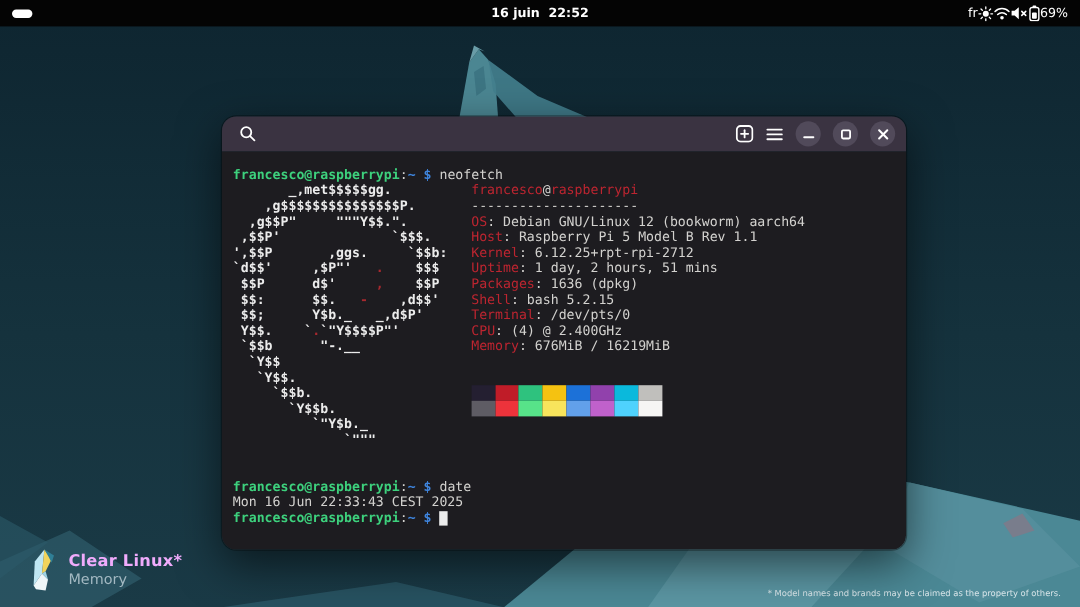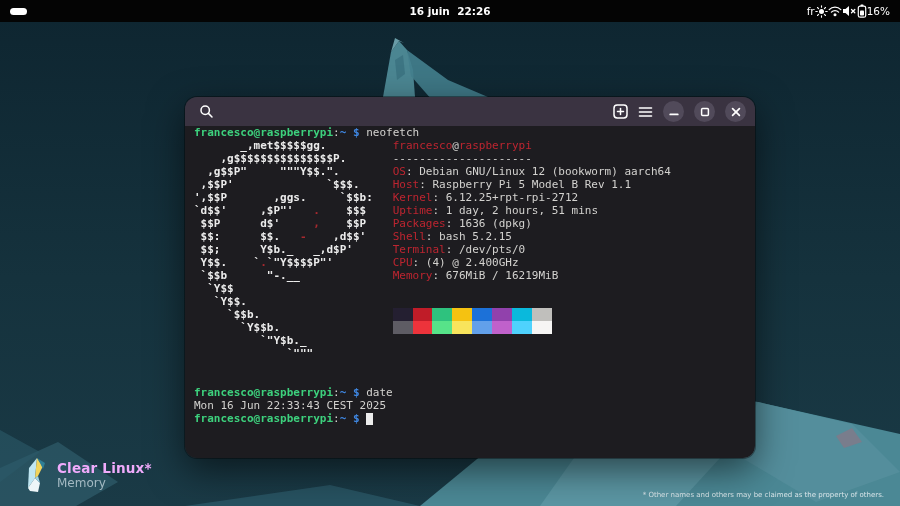--- a/index.html
+++ b/index.html
@@ -26,21 +26,21 @@
   .hb-search{position:absolute;left:14px;top:7px;cursor:pointer}
   .hb-titlewrap{position:absolute;left:50%;top:3px;transform:translateX(-50%);text-align:center;color:#fff}
   .hb-title{font-size:11px;font-weight:bold;line-height:13px;white-space:nowrap}
   .hb-sub{font-size:8px;color:#aaa3b2;line-height:9px}
   .hb-actions{position:absolute;right:9px;top:0;height:29px;display:flex;align-items:center;gap:10px}
   .hb-flat{cursor:pointer;display:flex;align-items:center;justify-content:center}
   .circ{width:21px;height:21px;border-radius:50%;background:#514a5a;display:flex;align-items:center;
         justify-content:center;cursor:pointer}
 
   .term-body{height:332px;background:#1d1c20;border-radius:0 0 12px 12px;box-sizing:border-box;
-             padding:0 0 0 9px;font-family:"DejaVu Sans Mono",monospace;font-size:11px;line-height:13px;
+             padding:13px 0 0 9px;font-family:"DejaVu Sans Mono",monospace;font-size:11px;line-height:13px;
              white-space:pre;overflow:hidden;color:#d3d2cf;cursor:text}
   .tl{height:13px}
   .sg-w{color:#d3d2cf}
   .sg-g{color:#3dd17d;font-weight:bold}
   .sg-b{color:#3f86e0;font-weight:bold}
   .sg-art{color:#ececec;font-weight:bold}
   .sg-ar{color:#a8292f;font-weight:bold}
   .sg-r{color:#bd2530;font-weight:normal}
   .sg-cur{display:inline-block;width:7px;height:12px;background:#ececec;vertical-align:text-bottom}
   .sw{display:inline-block;height:13px;color:transparent;vertical-align:top}
@@ -75,21 +75,21 @@
     <polygon points="540,506 598,424 690,392 742,434 676,506" fill="#5f9aa6" opacity="0.8"></polygon>
     <polygon points="758,402 852,424 900,472 816,502 732,452" fill="#558f9c" opacity="0.9"></polygon>
     <polygon points="836,436 852,428 862,442 844,448" fill="#97707f" opacity="0.55"></polygon>
     <polygon points="420,506 330,485 185,506" fill="#2d5d6c" opacity="0.7"></polygon>
     <polygon points="0,468 58,442 118,482 76,506 0,506" fill="#3c7280" opacity="0.45"></polygon>
     <polygon points="0,430 40,452 0,482" fill="#2c5a69" opacity="0.6"></polygon>
   </svg>
 
   <div class="topbar">
     <div class="activities"></div>
-    <div class="clock">16 juin  22:26</div>
+    <div class="clock">16 juin  22:52</div>
     <div class="tray">
       <span class="kbd">fr</span>
       <span>
         <svg width="13" height="13" viewBox="0 0 13 13">
             <g stroke="#fff" stroke-width="1.1" stroke-linecap="round">
               <line x1="6.5" y1="0.8" x2="6.5" y2="2.3"></line>
               <line x1="6.5" y1="10.7" x2="6.5" y2="12.2"></line>
               <line x1="0.8" y1="6.5" x2="2.3" y2="6.5"></line>
               <line x1="10.7" y1="6.5" x2="12.2" y2="6.5"></line>
               <line x1="2.5" y1="2.5" x2="3.6" y2="3.6"></line>
@@ -118,21 +118,21 @@
             </g>
           </svg>
       </span>
       <span>
         <svg width="10" height="14" viewBox="0 0 10 14">
             <rect x="3.5" y="0.6" width="3" height="1.6" rx="0.6" fill="#fff"></rect>
             <rect x="1.3" y="2.2" width="7.4" height="11" rx="1.8" fill="none" stroke="#fff" stroke-width="1.2"></rect>
             <rect x="3" y="6.4" width="4" height="5.2" rx="0.8" fill="#fff"></rect>
           </svg>
       </span>
-      <span>16%</span>
+      <span>69%</span>
     </div>
   </div>
 
   <div class="term-window">
     <div class="headerbar">
       <span class="hb-search">
         <svg width="15" height="15" viewBox="0 0 15 15">
             <circle cx="6.2" cy="6.2" r="4.2" fill="none" stroke="#fff" stroke-width="1.5"></circle>
             <line x1="9.4" y1="9.4" x2="13" y2="13" stroke="#fff" stroke-width="1.5" stroke-linecap="round"></line>
           </svg>
@@ -186,15 +186,15 @@
         <polygon points="2,32 9,22 14,27 12,36 4,35" fill="#eef6f8"></polygon>
         <polygon points="9,22 12,20 14,27" fill="#9fd3e4"></polygon>
       </svg>
     </span>
     <div>
       <div class="brand-title">Clear Linux*</div>
       <div class="brand-sub">Memory</div>
     </div>
   </div>
 
-  <div class="disclaimer">* Other names and others may be claimed as the property of others.</div>
+  <div class="disclaimer">* Model names and brands may be claimed as the property of others.</div>
 
 </div>
 
 </body></html>

